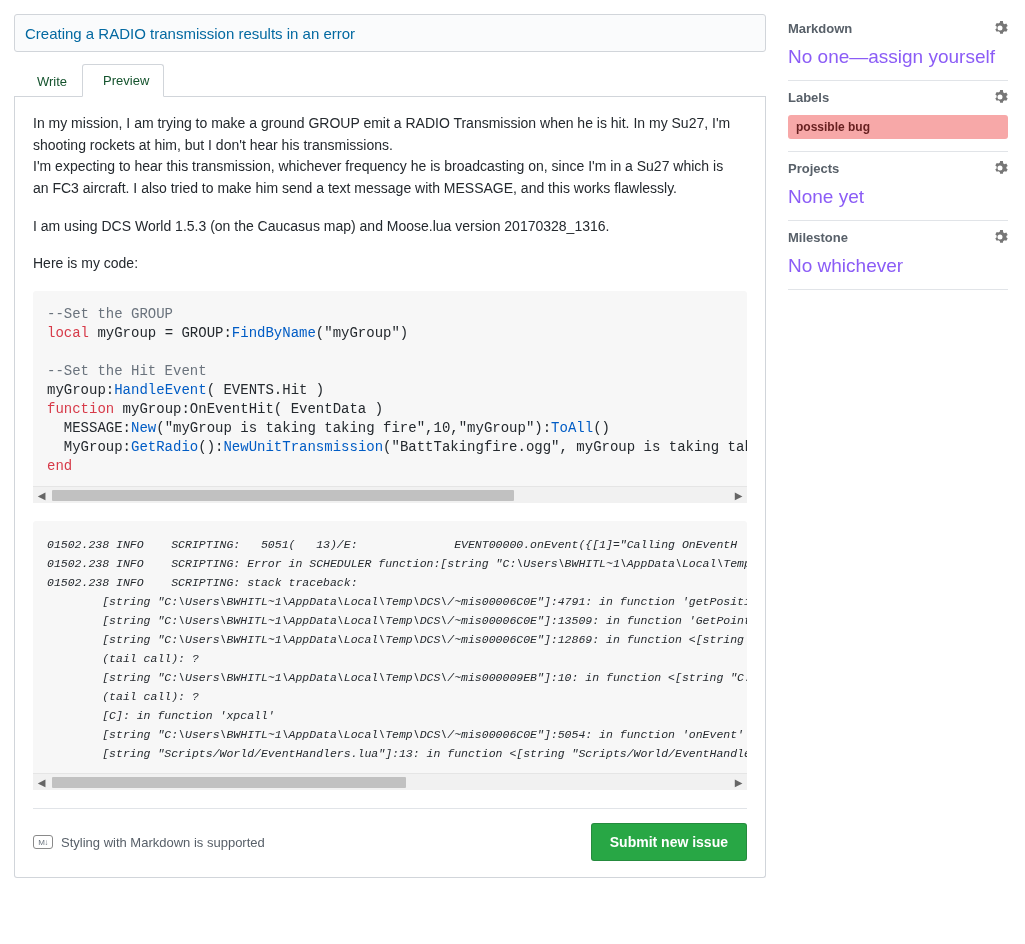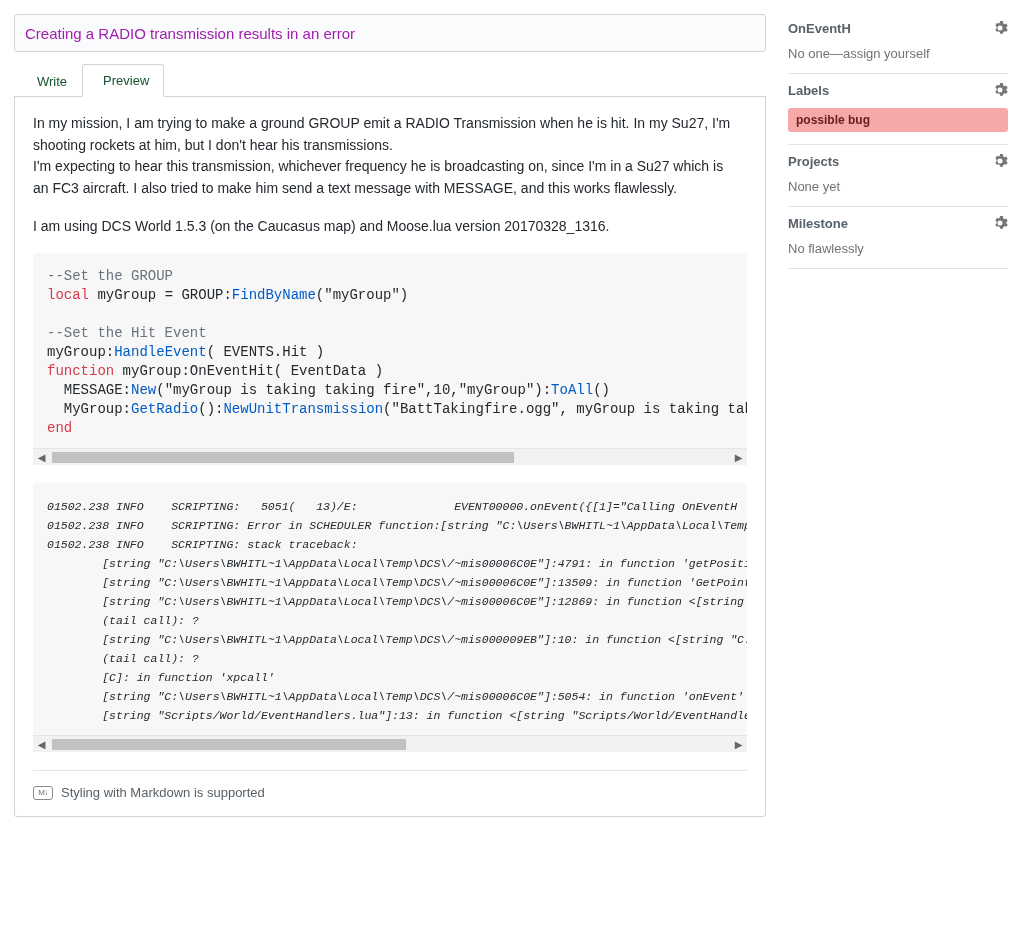--- a/index.html
+++ b/index.html
@@ -25,21 +25,21 @@
   }
   .title-box {
     height: 38px;
     border: 1px solid #d1d5da;
     border-radius: 3px;
     background: #fafbfc;
     display: flex;
     align-items: center;
     padding: 0 10px;
     font-size: 15px;
-    color: #a21caf;
+    color: #0369a1;
     margin-bottom: 10px;
   }
   .tabs {
     display: flex;
     align-items: flex-end;
     padding-left: 8px;
     border-bottom: 1px solid #d1d5da;
     height: 35px;
   }
   .tab {
@@ -171,22 +171,22 @@
   .side-head {
     display: flex;
     align-items: center;
     justify-content: space-between;
     font-size: 13px;
     font-weight: bold;
     color: #586069;
     margin-bottom: 10px;
   }
   .side-body {
-    font-size: 13px;
-    color: #737373;
+    font-size: 19px;
+    color: #8b5cf6;
   }
   .gear {
     width: 16px; height: 16px;
     color: #767676;
     cursor: pointer;
     display: inline-block;
   }
   .label-chip {
     display: block;
     background: #f7a8a8;
@@ -212,20 +212,21 @@
     <div class="tabs">
       <div class="tab">Write</div>
       <div class="tab active">Preview</div>
     </div>
 
     <div class="body-box">
 
       <p class="para" style="white-space:pre-line">In my mission, I am trying to make a ground GROUP emit a RADIO Transmission when he is hit. In my Su27, I'm shooting rockets at him, but I don't hear his transmissions.
 I'm expecting to hear this transmission, whichever frequency he is broadcasting on, since I'm in a Su27 which is an FC3 aircraft. I also tried to make him send a text message with MESSAGE, and this works flawlessly.</p>
       <p class="para">I am using DCS World 1.5.3 (on the Caucasus map) and Moose.lua version 20170328_1316.</p>
+      <p class="para">Here is my code:</p>
 
       <div class="codewrap">
         <div class="code"><span class="cm">--Set the GROUP</span>
 <span class="kw">local</span> myGroup = GROUP:<span class="fn">FindByName</span>("myGroup")
 
 <span class="cm">--Set the Hit Event</span>
 myGroup:<span class="fn">HandleEvent</span>( EVENTS.Hit )
 <span class="kw">function</span> myGroup:OnEventHit( EventData )
   MESSAGE:<span class="fn">New</span>("myGroup is taking taking fire",10,"myGroup"):<span class="fn">ToAll</span>()
   MyGroup:<span class="fn">GetRadio</span>():<span class="fn">NewUnitTransmission</span>("BattTakingfire.ogg", myGroup is taking taking fire",  8, 122
@@ -260,30 +261,31 @@
           </div>
           <div class="arrow">▶</div>
         </div>
       </div>
 
       <div class="footer">
         <div class="markdown-note">
           <span class="md-badge">M↓</span>
           <span>Styling with Markdown is supported</span>
         </div>
+        <button class="submit-btn">Submit new issue</button>
       </div>
 
     </div>
   </div>
 
   <div class="sidebar">
 
     <div class="side-block">
       <div class="side-head">
-        <span>OnEventH</span>
+        <span>Markdown</span>
         <span class="gear">
           <svg width="16" height="16" viewBox="0 0 16 16" fill="#767676">
               <path d="M8 10.5a2.5 2.5 0 1 1 0-5 2.5 2.5 0 0 1 0 5zm6.4-2.5c0-.3 0-.6-.1-.9l1.4-1.1-1.4-2.4-1.7.6c-.4-.3-.9-.6-1.4-.8L10.9 1H8.1l-.3 1.8c-.5.2-1 .5-1.4.8l-1.7-.6L3.3 5.4l1.4 1.1c0 .3-.1.6-.1.9s0 .6.1.9L3.3 9.4l1.4 2.4 1.7-.6c.4.3.9.6 1.4.8l.3 1.8h2.8l.3-1.8c.5-.2 1-.5 1.4-.8l1.7.6 1.4-2.4-1.4-1.1c.1-.3.1-.6.1-.9z"></path>
             </svg>
         </span>
       </div>
       <div class="side-body">No one—assign yourself</div>
     </div>
 
     <div class="side-block">
@@ -312,17 +314,17 @@
 
     <div class="side-block">
       <div class="side-head">
         <span>Milestone</span>
         <span class="gear">
           <svg width="16" height="16" viewBox="0 0 16 16" fill="#767676">
               <path d="M8 10.5a2.5 2.5 0 1 1 0-5 2.5 2.5 0 0 1 0 5zm6.4-2.5c0-.3 0-.6-.1-.9l1.4-1.1-1.4-2.4-1.7.6c-.4-.3-.9-.6-1.4-.8L10.9 1H8.1l-.3 1.8c-.5.2-1 .5-1.4.8l-1.7-.6L3.3 5.4l1.4 1.1c0 .3-.1.6-.1.9s0 .6.1.9L3.3 9.4l1.4 2.4 1.7-.6c.4.3.9.6 1.4.8l.3 1.8h2.8l.3-1.8c.5-.2 1-.5 1.4-.8l1.7.6 1.4-2.4-1.4-1.1c.1-.3.1-.6.1-.9z"></path>
             </svg>
         </span>
       </div>
-      <div class="side-body">No flawlessly</div>
+      <div class="side-body">No whichever</div>
     </div>
 
   </div>
 </div>
 
 </body></html>

